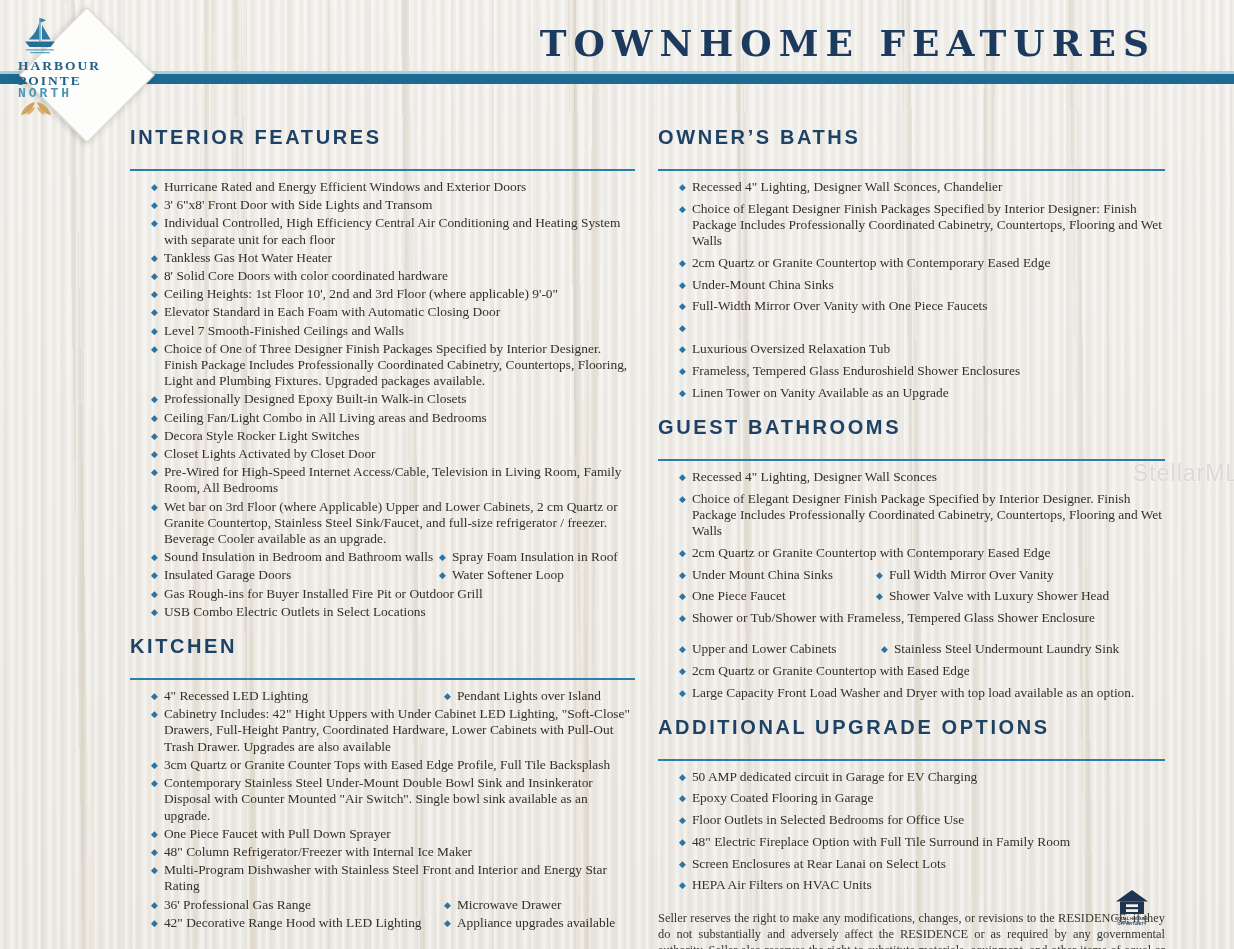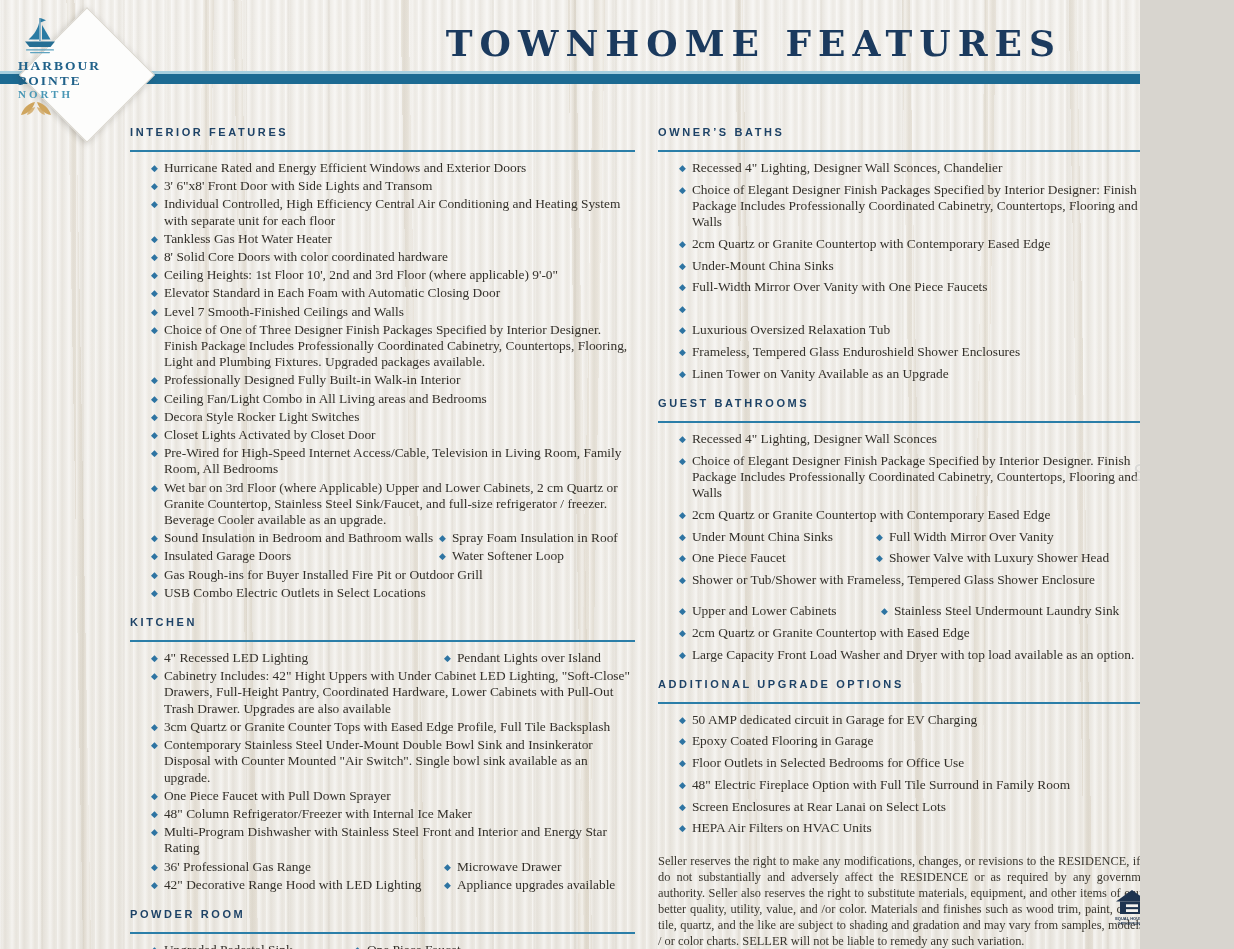--- a/index.html
+++ b/index.html
@@ -1,18 +1,18 @@
 <!DOCTYPE html>
 <html><head>
 <meta charset="utf-8">
 <style>
   * { margin:0; padding:0; box-sizing:border-box; }
   html,body { background:#d8d5cf; }
   .page {
-    position:relative; width:1140px; height:949px; overflow:hidden;
+    position:relative; width:1234px; height:949px; overflow:hidden;
     background:
       repeating-linear-gradient(90deg, rgba(255,255,255,.55) 0px, rgba(255,255,255,0) 3px, rgba(203,196,183,.22) 5px, rgba(255,255,255,0) 9px, rgba(255,255,255,.45) 12px, rgba(214,207,194,.18) 16px, rgba(255,255,255,0) 19px),
       repeating-linear-gradient(90deg, rgba(189,180,164,.14) 0 2px, rgba(0,0,0,0) 2px 41px),
       repeating-linear-gradient(89deg, rgba(0,0,0,0) 0 83px, rgba(216,208,193,.45) 83px 91px, rgba(0,0,0,0) 91px 167px),
       repeating-linear-gradient(91deg, rgba(0,0,0,0) 0 203px, rgba(226,219,206,.5) 203px 214px, rgba(0,0,0,0) 214px 391px),
       linear-gradient(#f2f0ec, #ecE9e3);
     font-family:"Liberation Serif", serif;
     color:#32302b;
   }
   
@@ -23,31 +23,31 @@
     font-family:"DejaVu Serif", serif; font-weight:bold; font-size:36px;
     letter-spacing:7px; color:#1b3a5e; white-space:nowrap; }
   
   .logo-wrap { position:absolute; left:18px; top:6px; width:138px; height:138px; z-index:3; }
   .logo-diamond { position:absolute; left:21px; top:21px; width:96px; height:96px;
     background:#fdfdfc; transform:rotate(45deg); border:1px solid #d9d5cd;
     box-shadow:0 2px 6px rgba(60,55,45,.25); }
   .logo-content { position:absolute; left:0; top:10px; width:138px; text-align:left; z-index:4; }
   .logo-line1, .logo-line2 { font-family:"Liberation Serif", serif; font-weight:bold;
     color:#21628a; font-size:13.5px; letter-spacing:2px; line-height:15px; }
-  .logo-line3 { font-family:Liberation Serif, serif; font-weight:bold;
-    color:#4a97b5; font-size:11px; letter-spacing:3px; line-height:12px; }
+  .logo-line3 { font-family:Liberation Mono, monospace; font-weight:bold;
+    color:#4a97b5; font-size:13px; letter-spacing:3px; line-height:12px; }
   
   .col { position:absolute; top:126px; z-index:2; }
   .col-left  { left:130px; width:505px; }
   .col-right { left:658px; width:507px; }
   .feature-section { margin-top:15px; }
   .feature-section:first-child { margin-top:0; }
   .sec-heading { font-family:"Liberation Sans", sans-serif; font-weight:bold;
-    font-size:11px; letter-spacing:2.6px; color:#1d4266;
-    border-bottom:2px solid #2b7ea8; padding-bottom:12px; margin-bottom:8px; }
+    font-size:20px; letter-spacing:2.6px; color:#1d4266;
+    border-bottom:2px solid #2b7ea8; padding-bottom:20px; margin-bottom:8px; }
   ul.items { list-style:none; padding-left:21px; }
   .item-row { display:flex; margin-bottom:2px; }
   .items.roomy .item-row { margin-bottom:5.5px; }
   .cell { display:flex; flex:1; }
   .cell.fixed { flex:none; }
   .bullet { color:#2e74a2; font-size:9px; line-height:16px; margin-right:6px;
     font-family:"DejaVu Sans", sans-serif; flex:none; }
   .itext { font-size:13.4px; line-height:16.2px; color:#33302a; }
   
   .disclaimer { margin-top:18px; font-size:12.4px; line-height:15.9px;
@@ -150,21 +150,21 @@
           </li>
           <li class="item-row">
             <div class="cell">
               <span class="bullet">◆</span>
               <span class="itext">Choice of One of Three Designer Finish Packages Specified by Interior Designer. Finish Package Includes Professionally Coordinated Cabinetry, Countertops, Flooring, Light and Plumbing Fixtures. Upgraded packages available.</span>
             </div>
           </li>
           <li class="item-row">
             <div class="cell">
               <span class="bullet">◆</span>
-              <span class="itext">Professionally Designed Fully Built-in Walk-in Interior</span>
+              <span class="itext">Professionally Designed Epoxy Built-in Walk-in Closets</span>
             </div>
           </li>
           <li class="item-row">
             <div class="cell">
               <span class="bullet">◆</span>
               <span class="itext">Ceiling Fan/Light Combo in All Living areas and Bedrooms</span>
             </div>
           </li>
           <li class="item-row">
             <div class="cell">

